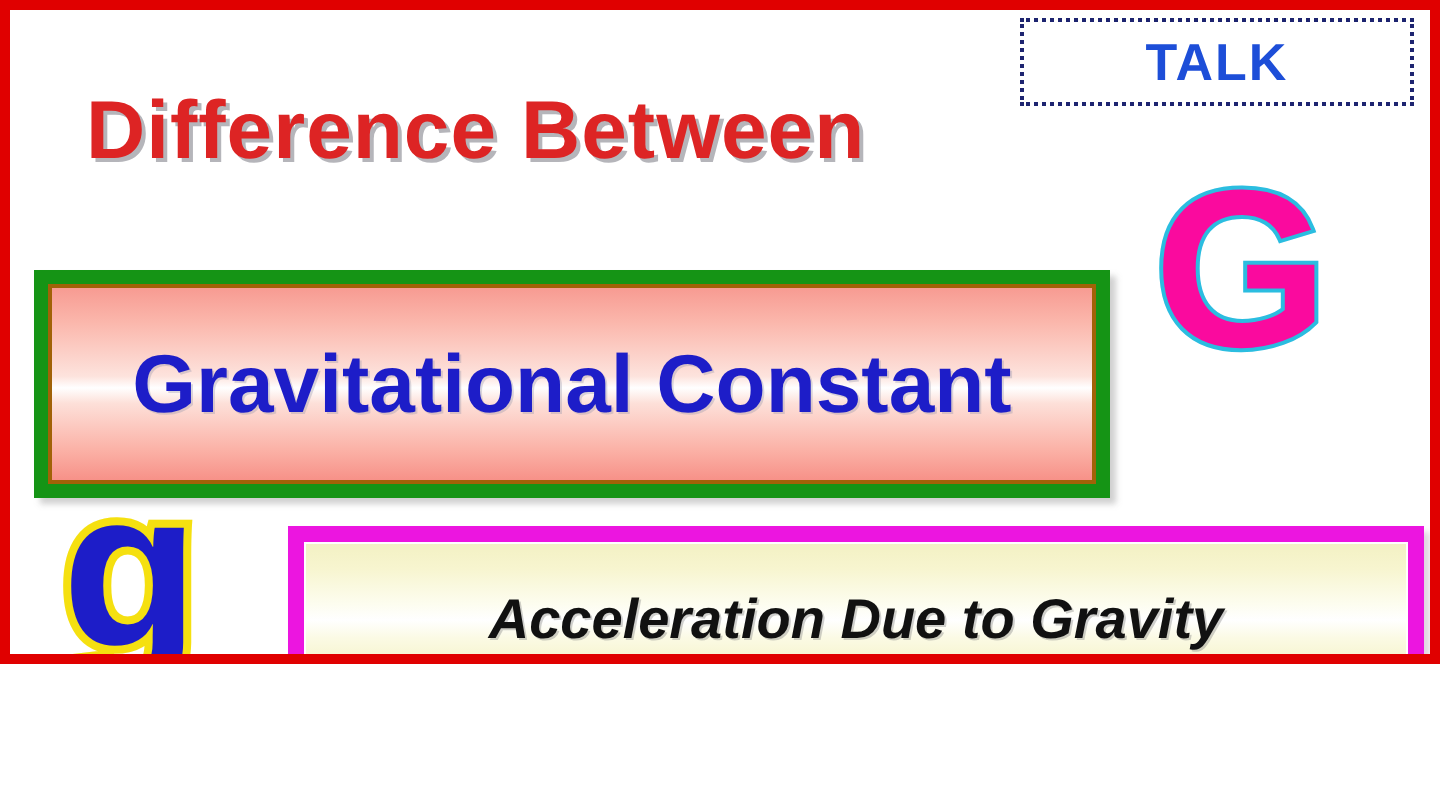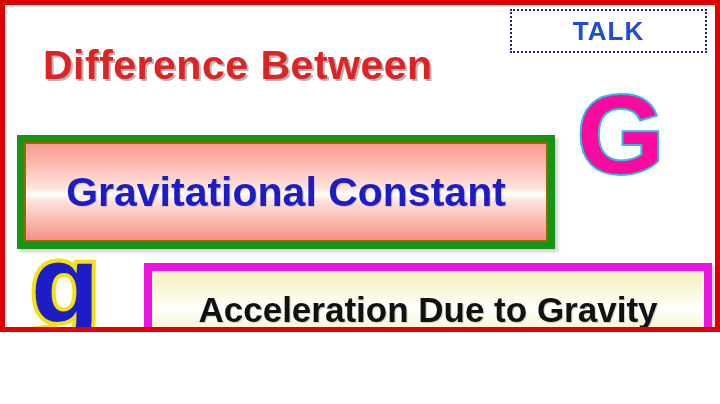--- a/index.html
+++ b/index.html
@@ -161,24 +161,25 @@
         #fbfae4 62%,
         #f3f1c2 86%,
         #eeebb4 100%);
     display: flex;
     align-items: center;
     justify-content: center;
   }
   .ag-text {
     font-family: "Liberation Sans", sans-serif;
     font-weight: bold;
-    font-size: 35px;
+    font-size: 28px;
     color: #111111;
     white-space: nowrap;
     text-shadow: 1px 1px 0 rgba(120,120,120,0.35);
+    font-style: italic;
   }
 </style>
 </head>
 <body>
 
 <div id="slide">
 
   <h1 class="heading"><span>Difference</span><span class="word-gap"></span><span>Between</span></h1>
 
   <div class="logo">

